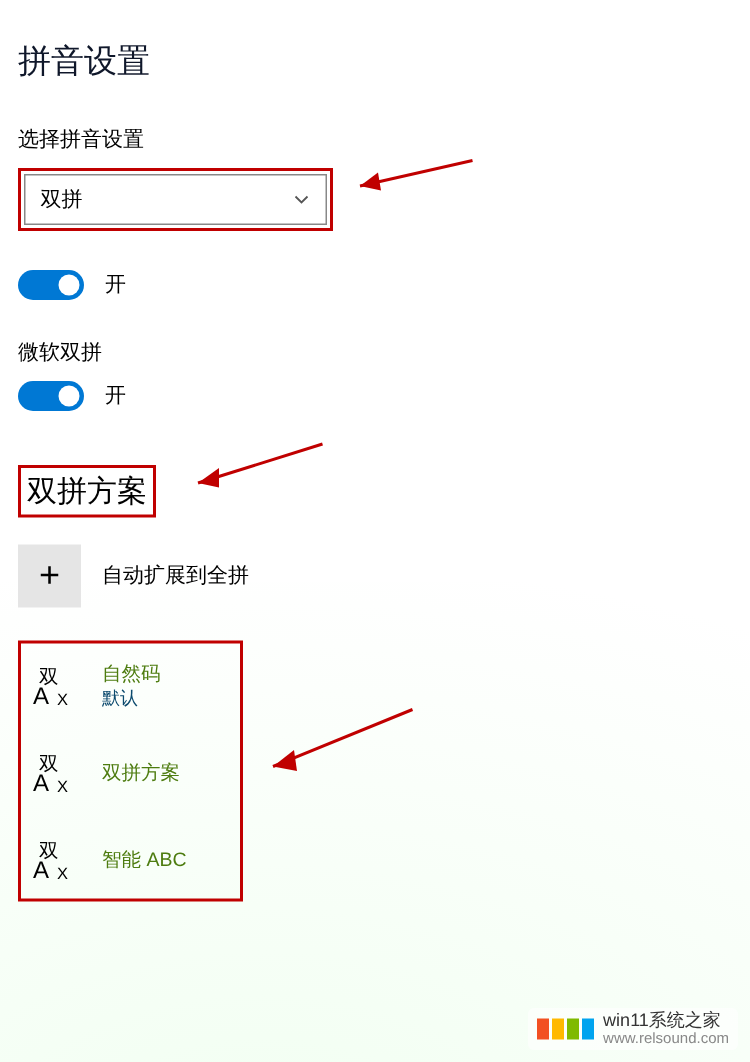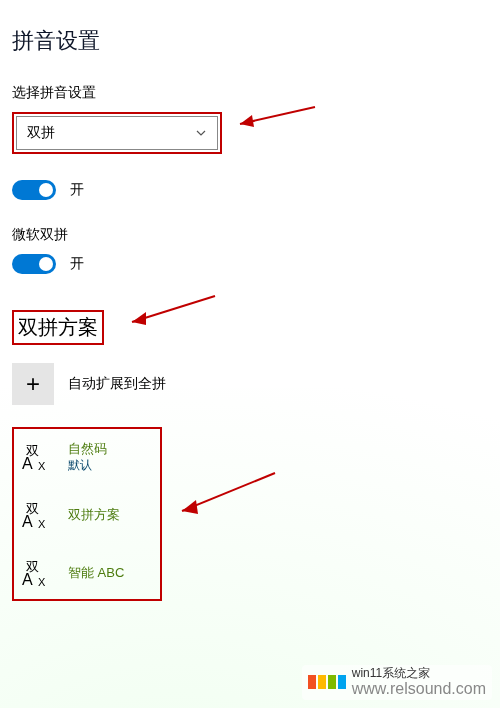--- a/index.html
+++ b/index.html
@@ -78,21 +78,21 @@
       display: flex; align-items: center; gap: 6px;
       background: rgba(255,255,255,0.6); padding: 2px 6px; border-radius: 4px;
     }
     .watermark .logo { display: flex; gap: 2px; }
     .watermark .sq { width: 8px; height: 14px; }
     .sq1 { background: #f25022; }
     .sq2 { background: #ffb900; }
     .sq3 { background: #7fba00; }
     .sq4 { background: #00a4ef; }
     .watermark .wm-text { font-size: 12px; line-height: 1.1; color: #333; }
-    .watermark .wm-sub { font-size: 16px; color: #888; }
+    .watermark .wm-sub { font-size: 10px; color: #888; }
   </style>
 </head>
 <body>
 
 <div class="bg-tint"></div>
 
 <div class="container">
 
   <h1 class="page-title">拼音设置</h1>
 

